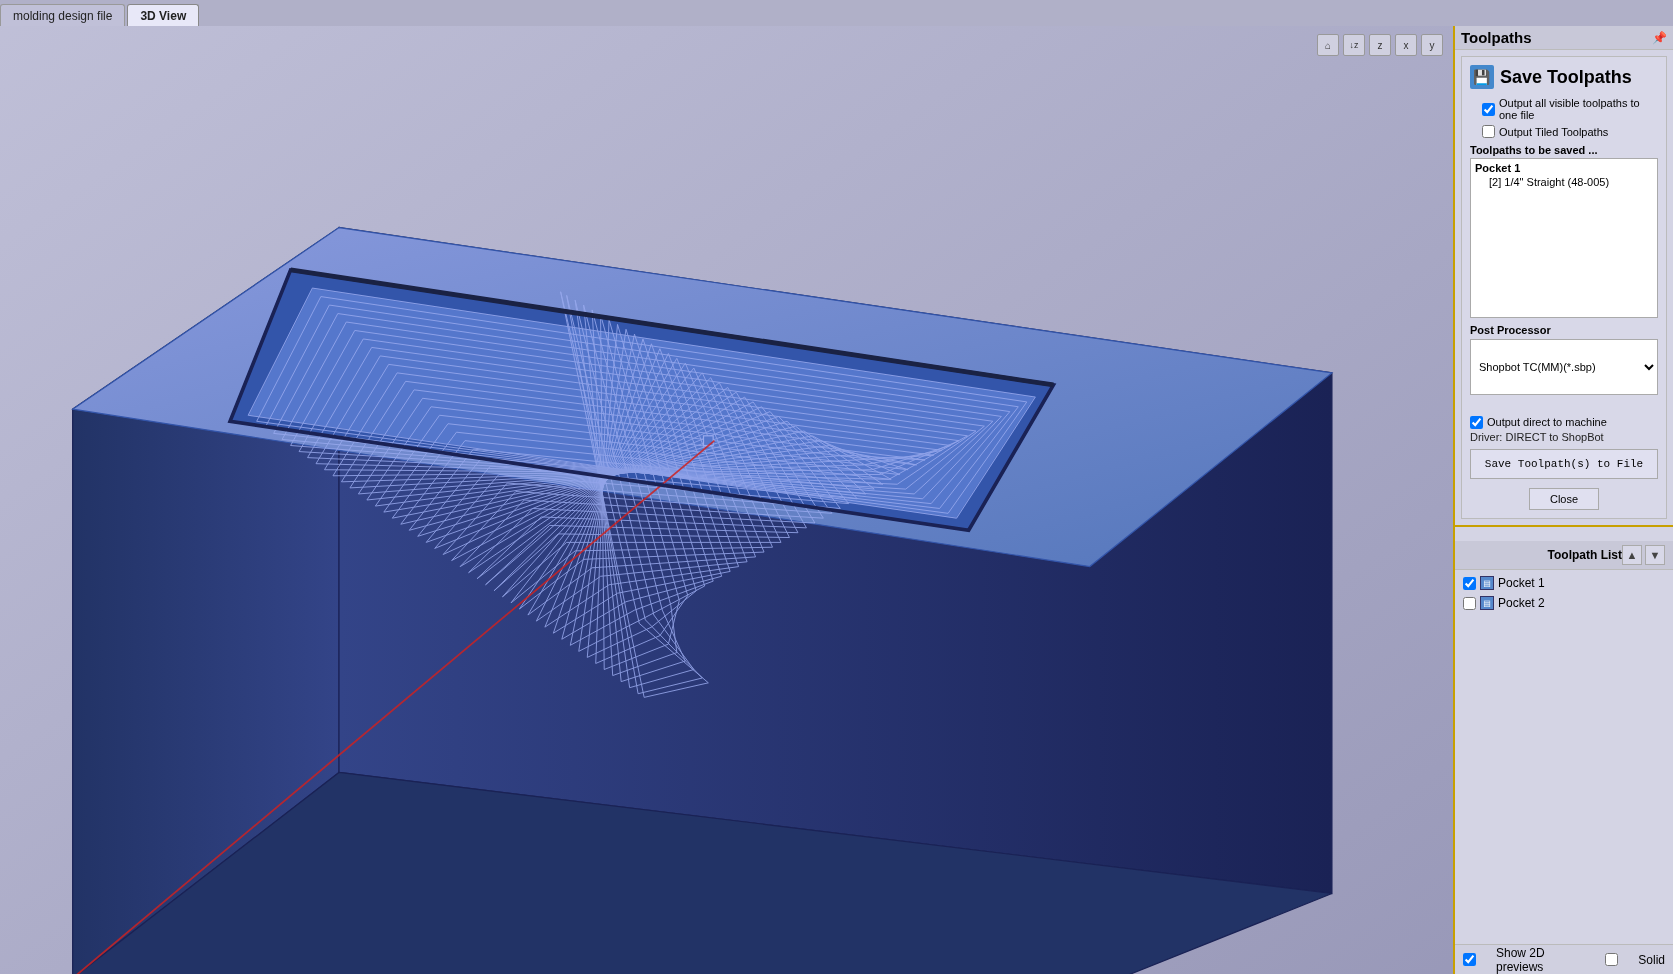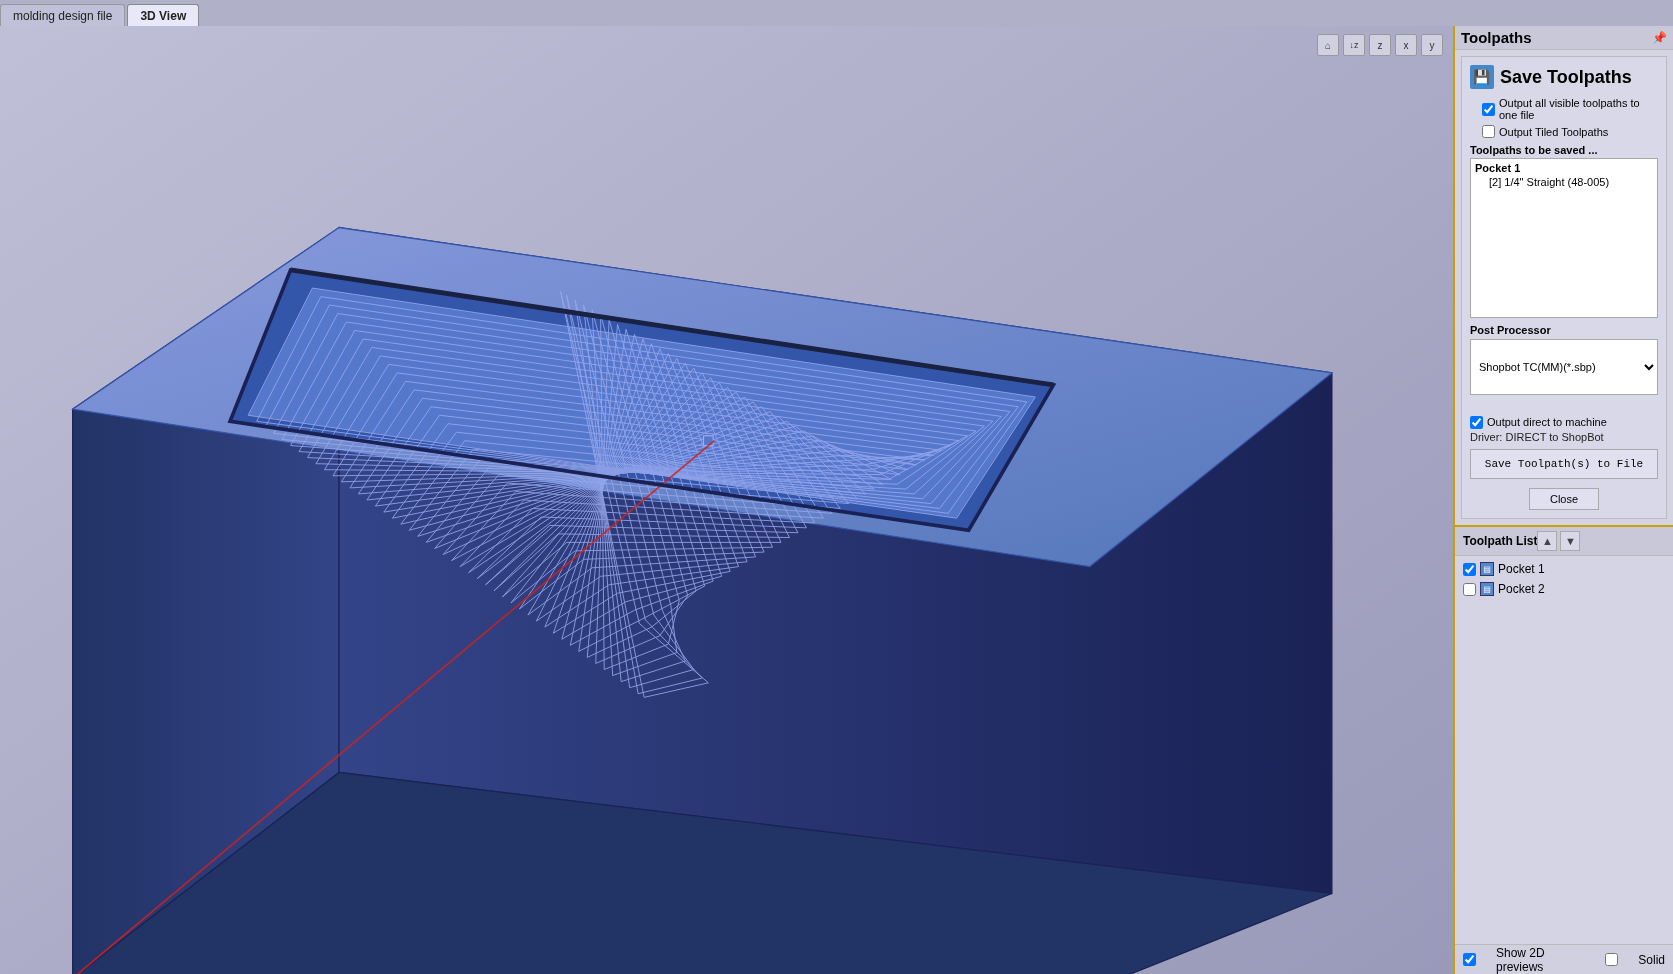--- a/index.html
+++ b/index.html
@@ -216,24 +216,25 @@
     
     .toolpath-list-section {
       flex: 1;
       display: flex;
       flex-direction: column;
       overflow: hidden;
     }
     .toolpath-list-header {
       display: flex;
       align-items: center;
-      justify-content: flex-start;
+      justify-content: flex-end;
       padding: 4px 8px;
       background: #c8c8d8;
       border-bottom: 1px solid #bbb;
+      margin-top: 14px;
     }
     .toolpath-list-title {
       font-weight: bold;
       font-size: 12px;
     }
     .toolpath-list-icons {
       display: flex;
       gap: 3px;
     }
     .small-icon-btn {

